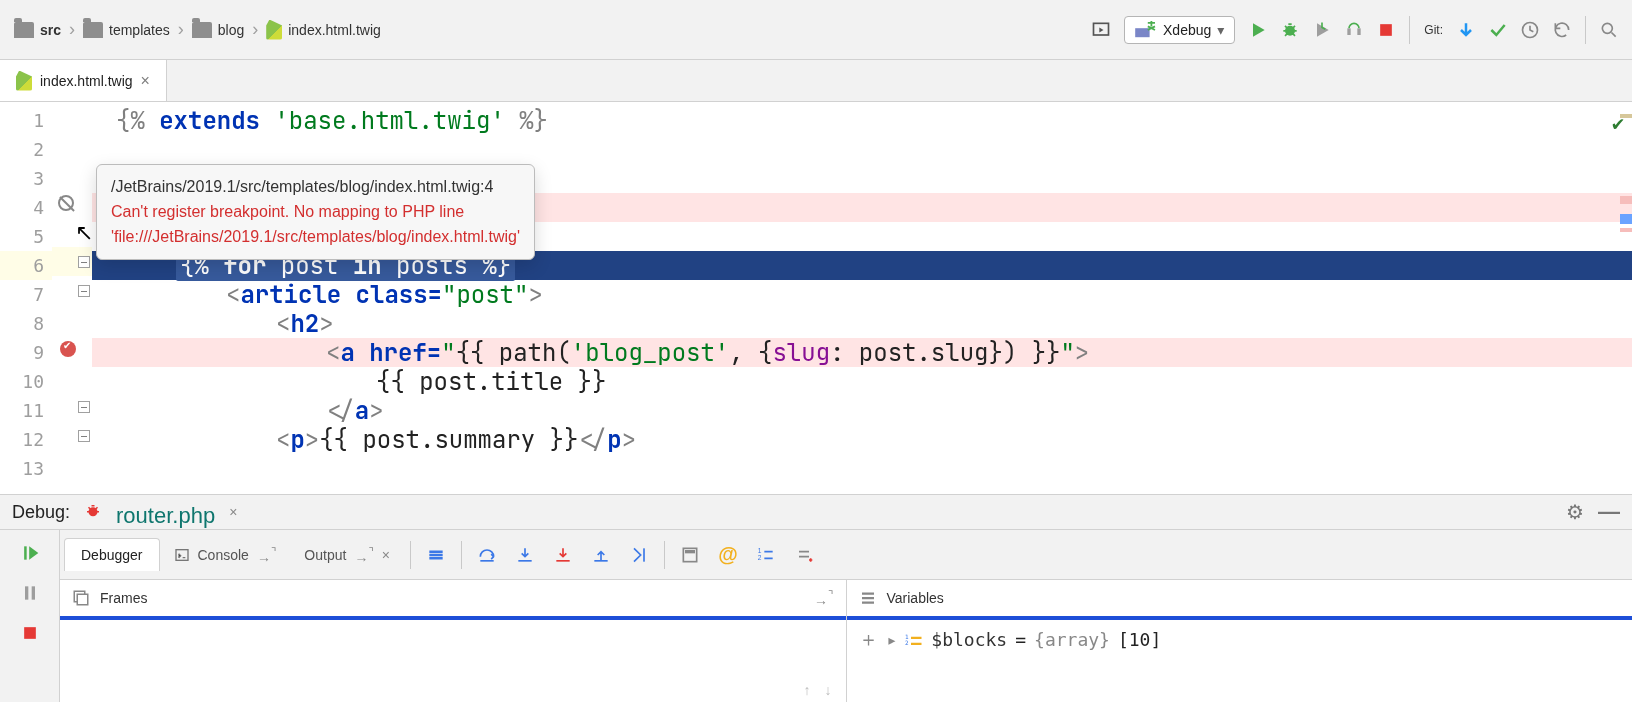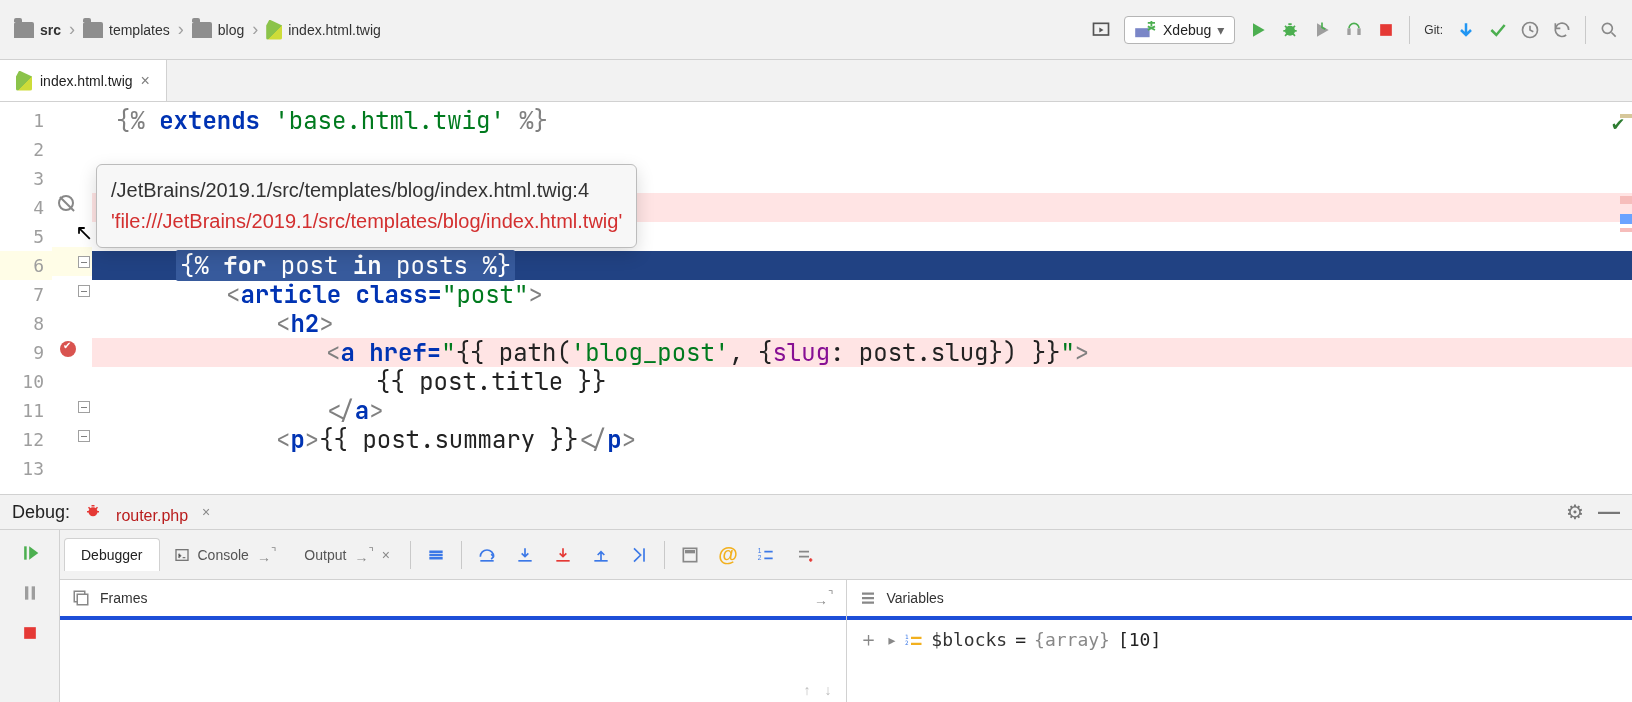--- a/index.html
+++ b/index.html
@@ -31,21 +31,21 @@
     .linemarks { width: 40px; position:relative; }
     .code-area { flex:1; position:relative; padding-top:4px; }
     .code-line { height:29px; line-height:29px; white-space: pre; padding-left: 24px; font-family: "JetBrains Mono", Menlo, monospace; font-size: 24px;}
     .ln6 { background:#214283; color:#fff; }
     .bp-line { background: #ffe4e4; }
     .tok-str { color:#007a1e; }
     .tok-del { color:#808080; }
     .tok-blue { color:#0033b3; font-weight:700; }
     .tok-purple { color:#871094; }
 
-    .tooltip { position:absolute; left:96px; top:62px; background:#f7f7f7; border:1px solid #bcbcbc; border-radius:6px; padding:10px 14px; box-shadow:0 6px 18px rgba(0,0,0,.15); font-size:20px; line-height:1.55; color:#333; z-index:20; }
+    .tooltip { position:absolute; left:96px; top:62px; background:#f7f7f7; border:1px solid #bcbcbc; border-radius:6px; padding:10px 14px; box-shadow:0 6px 18px rgba(0,0,0,.15); font-size:16px; line-height:1.55; color:#333; z-index:20; }
     .tooltip .err { color:#d32f2f; }
 
     .check-ok { position:absolute; right:8px; top:8px; color:#2e7d32; font-size:20px; }
     .mini-markers { position:absolute; right:0; top:0; width:12px; height:100%; }
     .mini-markers .m { position:absolute; right:0; width:12px; height:4px; }
 
     
     .debug-hdr { display:flex; align-items:center; height:36px; background:#f2f2f2; border-top:1px solid #d1d1d1; border-bottom:1px solid #d1d1d1; padding: 0 12px; gap:14px; }
     .debug-hdr .bug { color:#e53935; }
     .debug-hdr .spacer2 { flex:1; }
@@ -240,34 +240,35 @@
     <div class="mini-markers">
       <div class="m marker-tan" style="top:12px;"></div>
       <div class="m marker-red" style="top:94px;height:8px;"></div>
       <div class="m marker-blue" style="top:112px;height:10px;"></div>
       <div class="m marker-red" style="top:126px;"></div>
     </div>
   </div>
 
   <div class="tooltip">
     <div>/JetBrains/2019.1/src/templates/blog/index.html.twig:4</div>
+    <div class="err">Can't register breakpoint. No mapping to PHP line</div>
     <div class="err">'file:///JetBrains/2019.1/src/templates/blog/index.html.twig'</div>
   </div>
   <div class="cursor-arrow">↖</div>
 </div>
 
 <div class="debug-hdr">
   <span style="font-size:18px;">Debug:</span>
   <span class="bug">
     <svg width="18" height="18" viewBox="0 0 24 24">
         <circle cx="12" cy="13" r="6" fill="#e53935"></circle>
         <path d="M4 13h3M17 13h3M6 7l3 3M18 7l-3 3M10 5h4" stroke="#e53935" stroke-width="2"></path>
       </svg>
   </span>
-  <span style="font-size:16px; color:#b91c1c;margin-top:8px;">router.php</span>
+  <span style="font-size:22px; color:#0f766e;margin-top:8px;">router.php</span>
   <span style="color:#888;">×</span>
   <div class="spacer2"></div>
   <span style="color:#777;font-size:20px;">⚙</span>
   <span style="color:#777;font-size:22px;font-weight:bold;">—</span>
 </div>
 
 <div style="display:flex;">
   <div class="debug-left" style="background:#f2f2f2;border-right:1px solid #d1d1d1; height:174px;">
     <div class="icon-btn">
         <svg viewBox="0 0 24 24">

